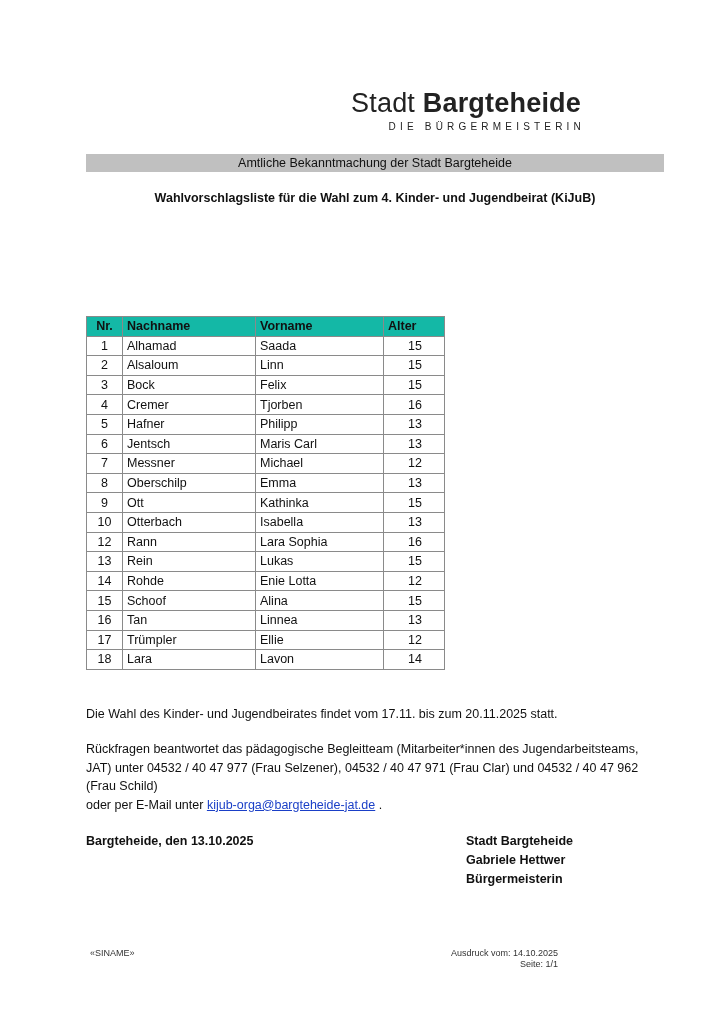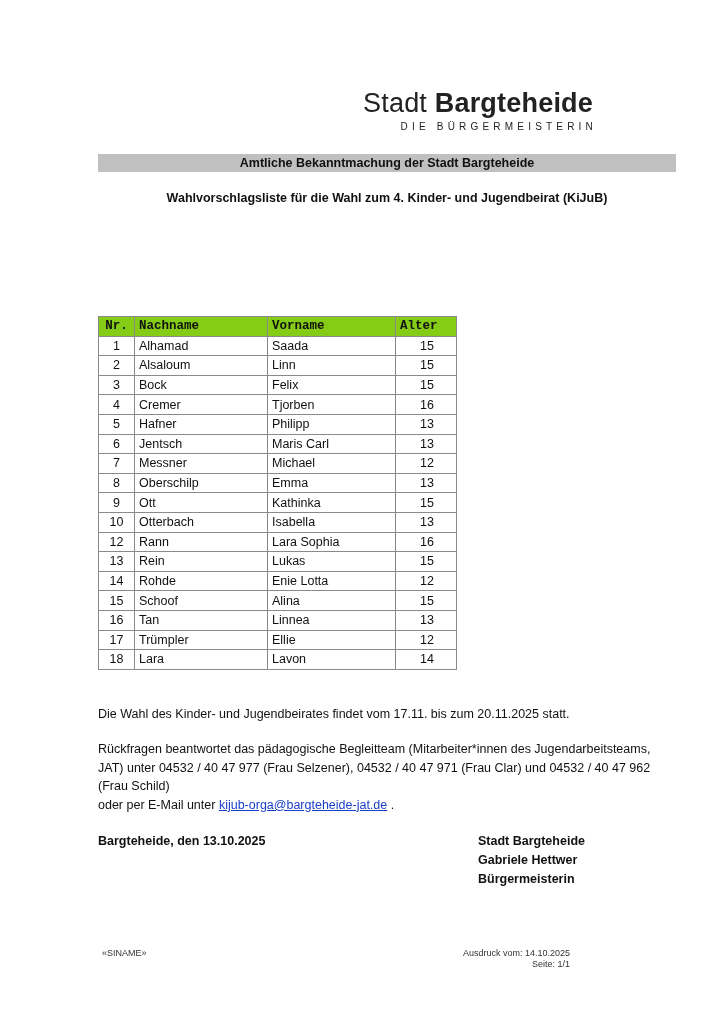--- a/index.html
+++ b/index.html
@@ -8,21 +8,21 @@
       background: #ffffff;
     }
     body {
       width: 724px;
       height: 1024px;
       position: relative;
       overflow: hidden;
       font-family: "Liberation Sans", "DejaVu Sans", sans-serif;
       color: #111111;
     }
-    .page { position: absolute; left: 12px; top: 0; width: 641px; height: 1024px; }
+    .page { position: absolute; left: 0; top: 0; width: 641px; height: 1024px; }
 
     .letterhead {
       position: absolute;
       right: 60px;
       top: 88px;
       text-align: right;
     }
     .lh-title {
       font-size: 27px;
       line-height: 30px;
@@ -39,21 +39,21 @@
     }
 
     .banner {
       position: absolute;
       left: 86px;
       top: 154px;
       width: 578px;
       height: 18px;
       background: #c0c0c0;
       text-align: center;
-      font-weight: bold;
+      font-weight: normal;
       font-size: 12.5px;
       line-height: 18px;
       color: #111;
     }
 
     .doc-title {
       position: absolute;
       left: 86px;
       top: 189px;
       width: 578px;
@@ -81,24 +81,23 @@
       font-size: 12.5px;
     }
     table.cands th, table.cands td {
       border: 1px solid #8a8a8a;
       height: 18.6px;
       padding: 0 4px;
       line-height: 18px;
       white-space: nowrap;
     }
     table.cands th {
-      background: #84cc16;
+      background: #14b8a6;
       font-weight: bold;
       text-align: left;
-      font-family: Liberation Mono, monospace;
     }
     .c-nr { width: 27px; text-align: center !important; }
     .c-nn { width: 124px; }
     .c-vn { width: 119px; margin-left: 40px; }
     .c-al { width: 52px; }
     td.c-al { text-align: right; padding-right: 22px !important; width: 34px; }
 
     .p-date {
       position: absolute;
       left: 86px;

